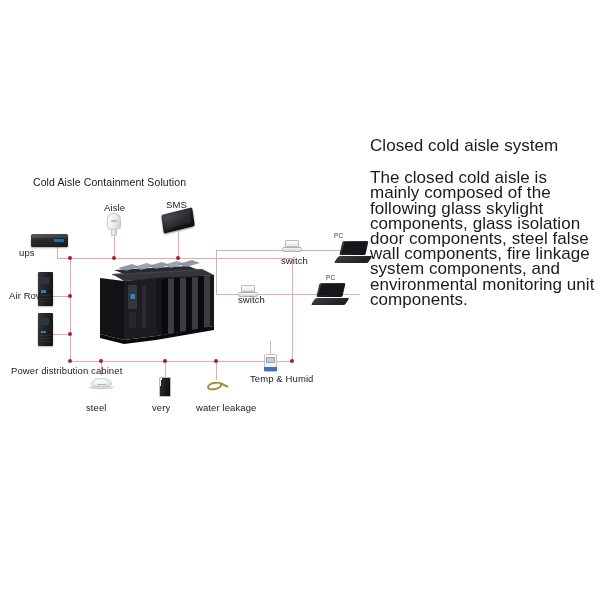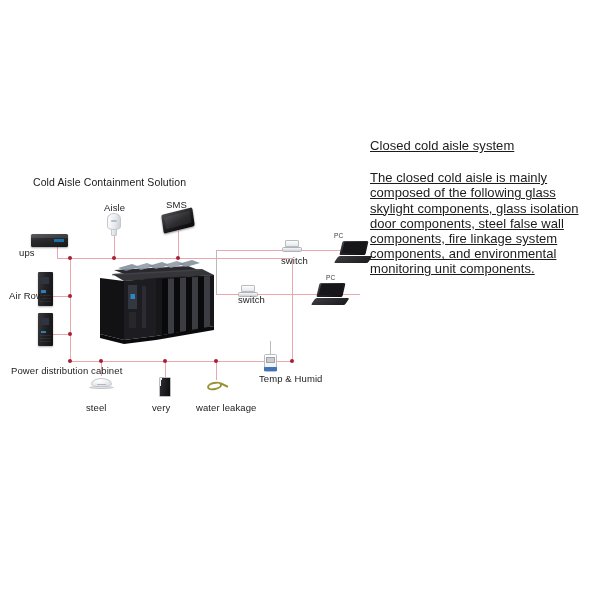--- a/index.html
+++ b/index.html
@@ -46,25 +46,24 @@
 
   
   #text-panel {
     position: absolute;
     left: 370px;
     top: 138px;
     width: 226px;
   }
   #text-panel p {
     margin: 0 0 14px 0;
-    font-size: 13px;
+    font-size: 17px;
     line-height: 15.2px;
     color: #1b1b1b;
     letter-spacing: .05px;
-    text-decoration: underline;
   }
   #text-panel p:last-child { margin-bottom: 0; }
   #text-panel .heading { margin-bottom: 17px; }
 
   
   .line-h, .line-v {
     position: absolute;
     background: #e8a8ad;
   }
   .line-h { height: 1px; }
@@ -569,21 +568,21 @@
   <div class="node-label" style="left:104px; top:202px;">Aisle</div>
 
   <div class="node-label" style="left:166px; top:199px;">SMS</div>
 
   <div class="node-label" style="left:86px; top:402px;">steel</div>
 
   <div class="node-label" style="left:152px; top:402px;">very</div>
 
   <div class="node-label" style="left:196px; top:402px;">water leakage</div>
 
-  <div class="node-label" style="left:259px; top:373px;">Temp &amp; Humid</div>
+  <div class="node-label" style="left:250px; top:373px;">Temp &amp; Humid</div>
 
   <div class="node-label" style="left:281px; top:255px;">switch</div>
 
   <div class="node-label" style="left:238px; top:294px;">switch</div>
 
   <div class="node-label small" style="left:334px; top:232px;">PC</div>
 
   <div class="node-label small" style="left:326px; top:274px;">PC</div>
 
   <div id="text-panel">

